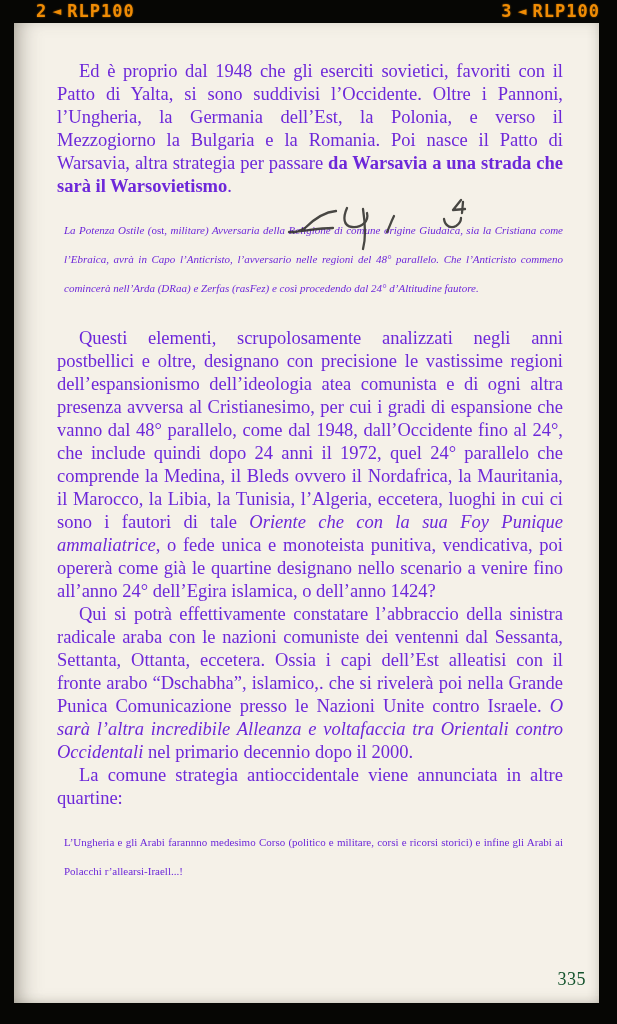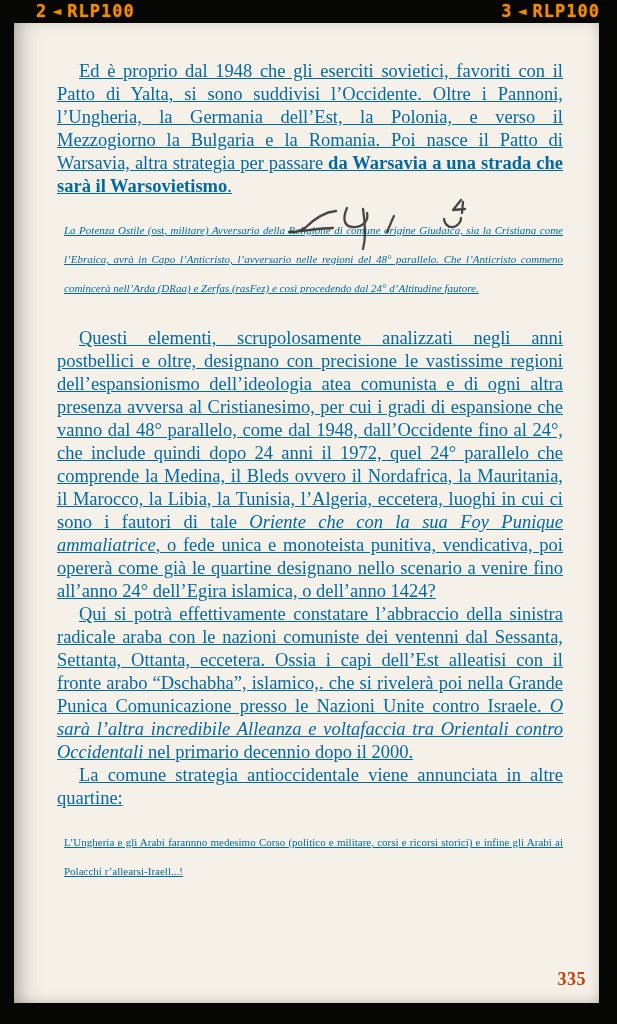--- a/index.html
+++ b/index.html
@@ -28,38 +28,37 @@
   .page{
     position:absolute;left:14px;right:18px;top:23px;bottom:21px;
     background:#f5f1e8;
     box-shadow:
       inset 16px 0 24px -14px rgba(75,70,58,.55),
       inset -7px 0 14px -9px rgba(75,70,58,.30),
       inset 0 -6px 12px -8px rgba(75,70,58,.25);
   }
   .text-col{
     position:absolute;left:43px;right:36px;top:37px;
-    font-size:18.5px;line-height:23px;color:#0369a1;
+    font-size:18.5px;line-height:23px;color:#6d28d9;
     text-align:justify;
-    text-decoration:underline;
   }
   .para{margin:0;text-indent:22px;}
   .quote-italic,.quote-plain{
     font-size:11px;line-height:29px;text-indent:0;
     margin:18px 0 24px 7px;
   }
   .quote-italic{font-style:italic;}
   .quote-plain{margin-bottom:0;}
   .rb{font-weight:bold;}
   .ri{font-style:italic;}
   .rn{font-style:normal;}
 
   .page-number{
     position:absolute;right:13px;bottom:13px;
-    font-size:18px;color:#c2410c;letter-spacing:.5px;font-weight:bold;
+    font-size:18px;color:#14532d;letter-spacing:.5px;
   }
 
   
   .annotation{
     position:absolute;left:0;top:0;width:617px;height:1024px;
     pointer-events:none;
   }
 </style>
 </head>
 <body>

